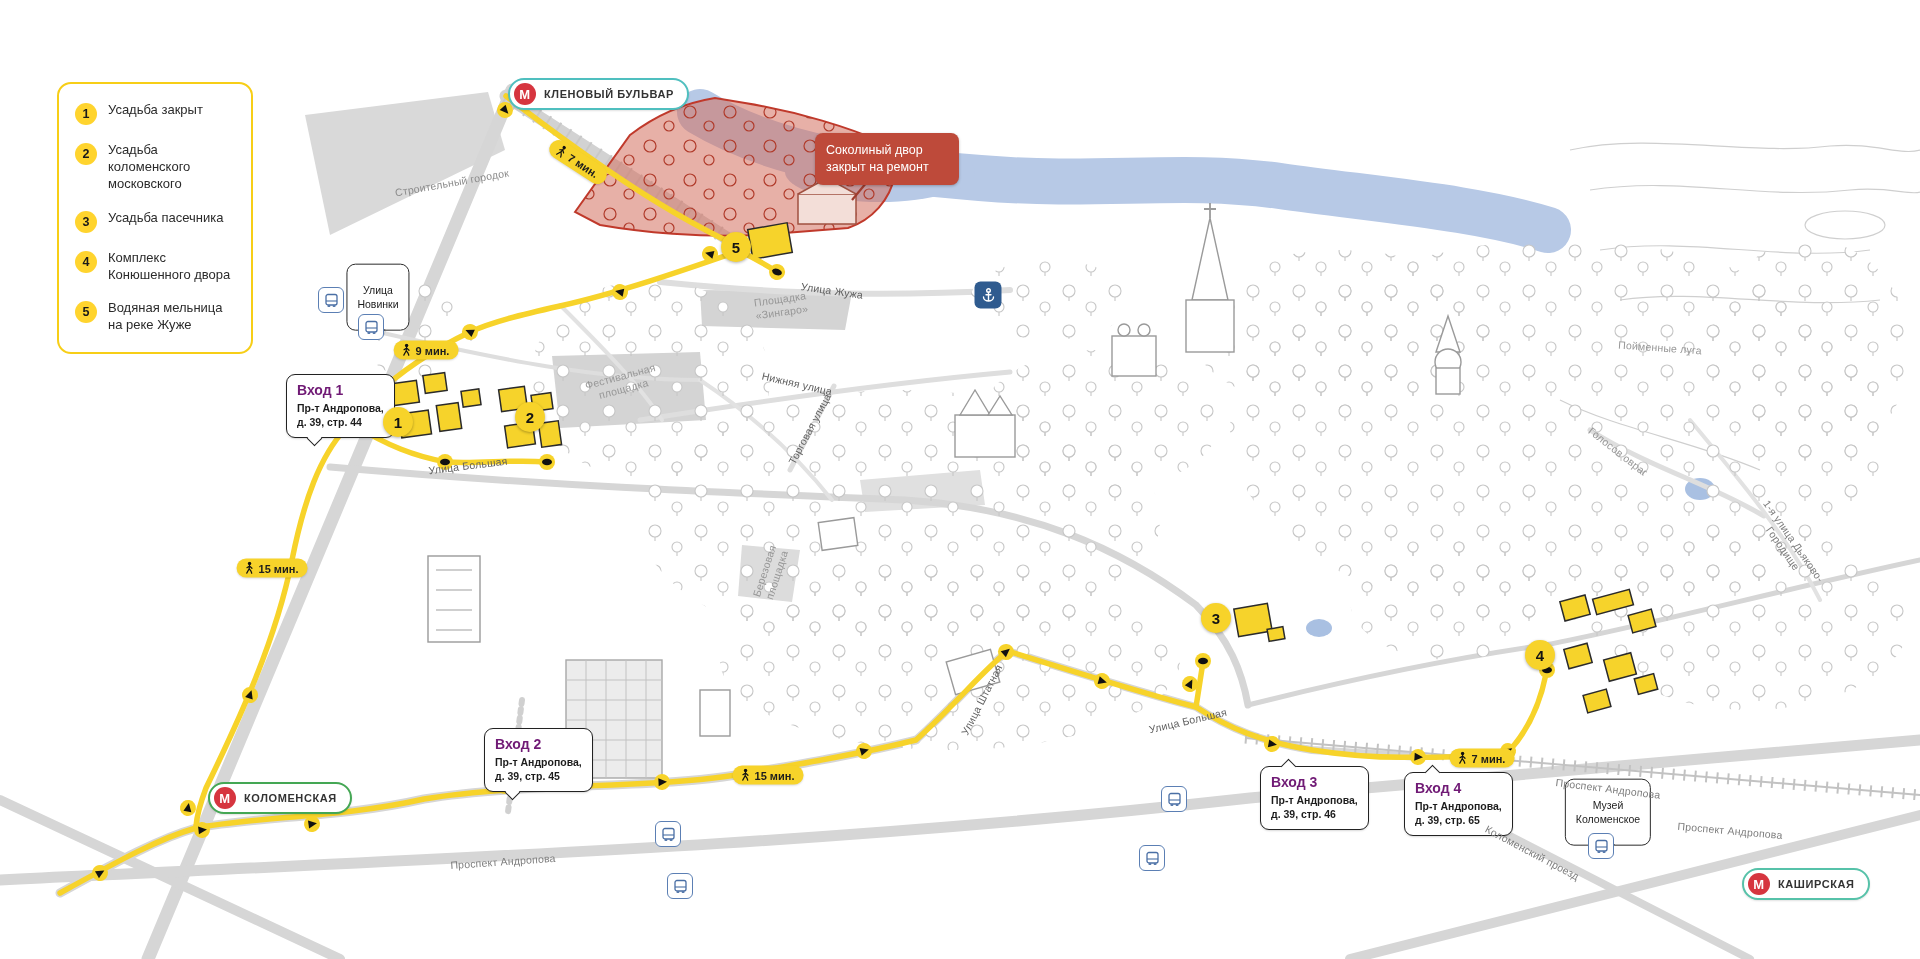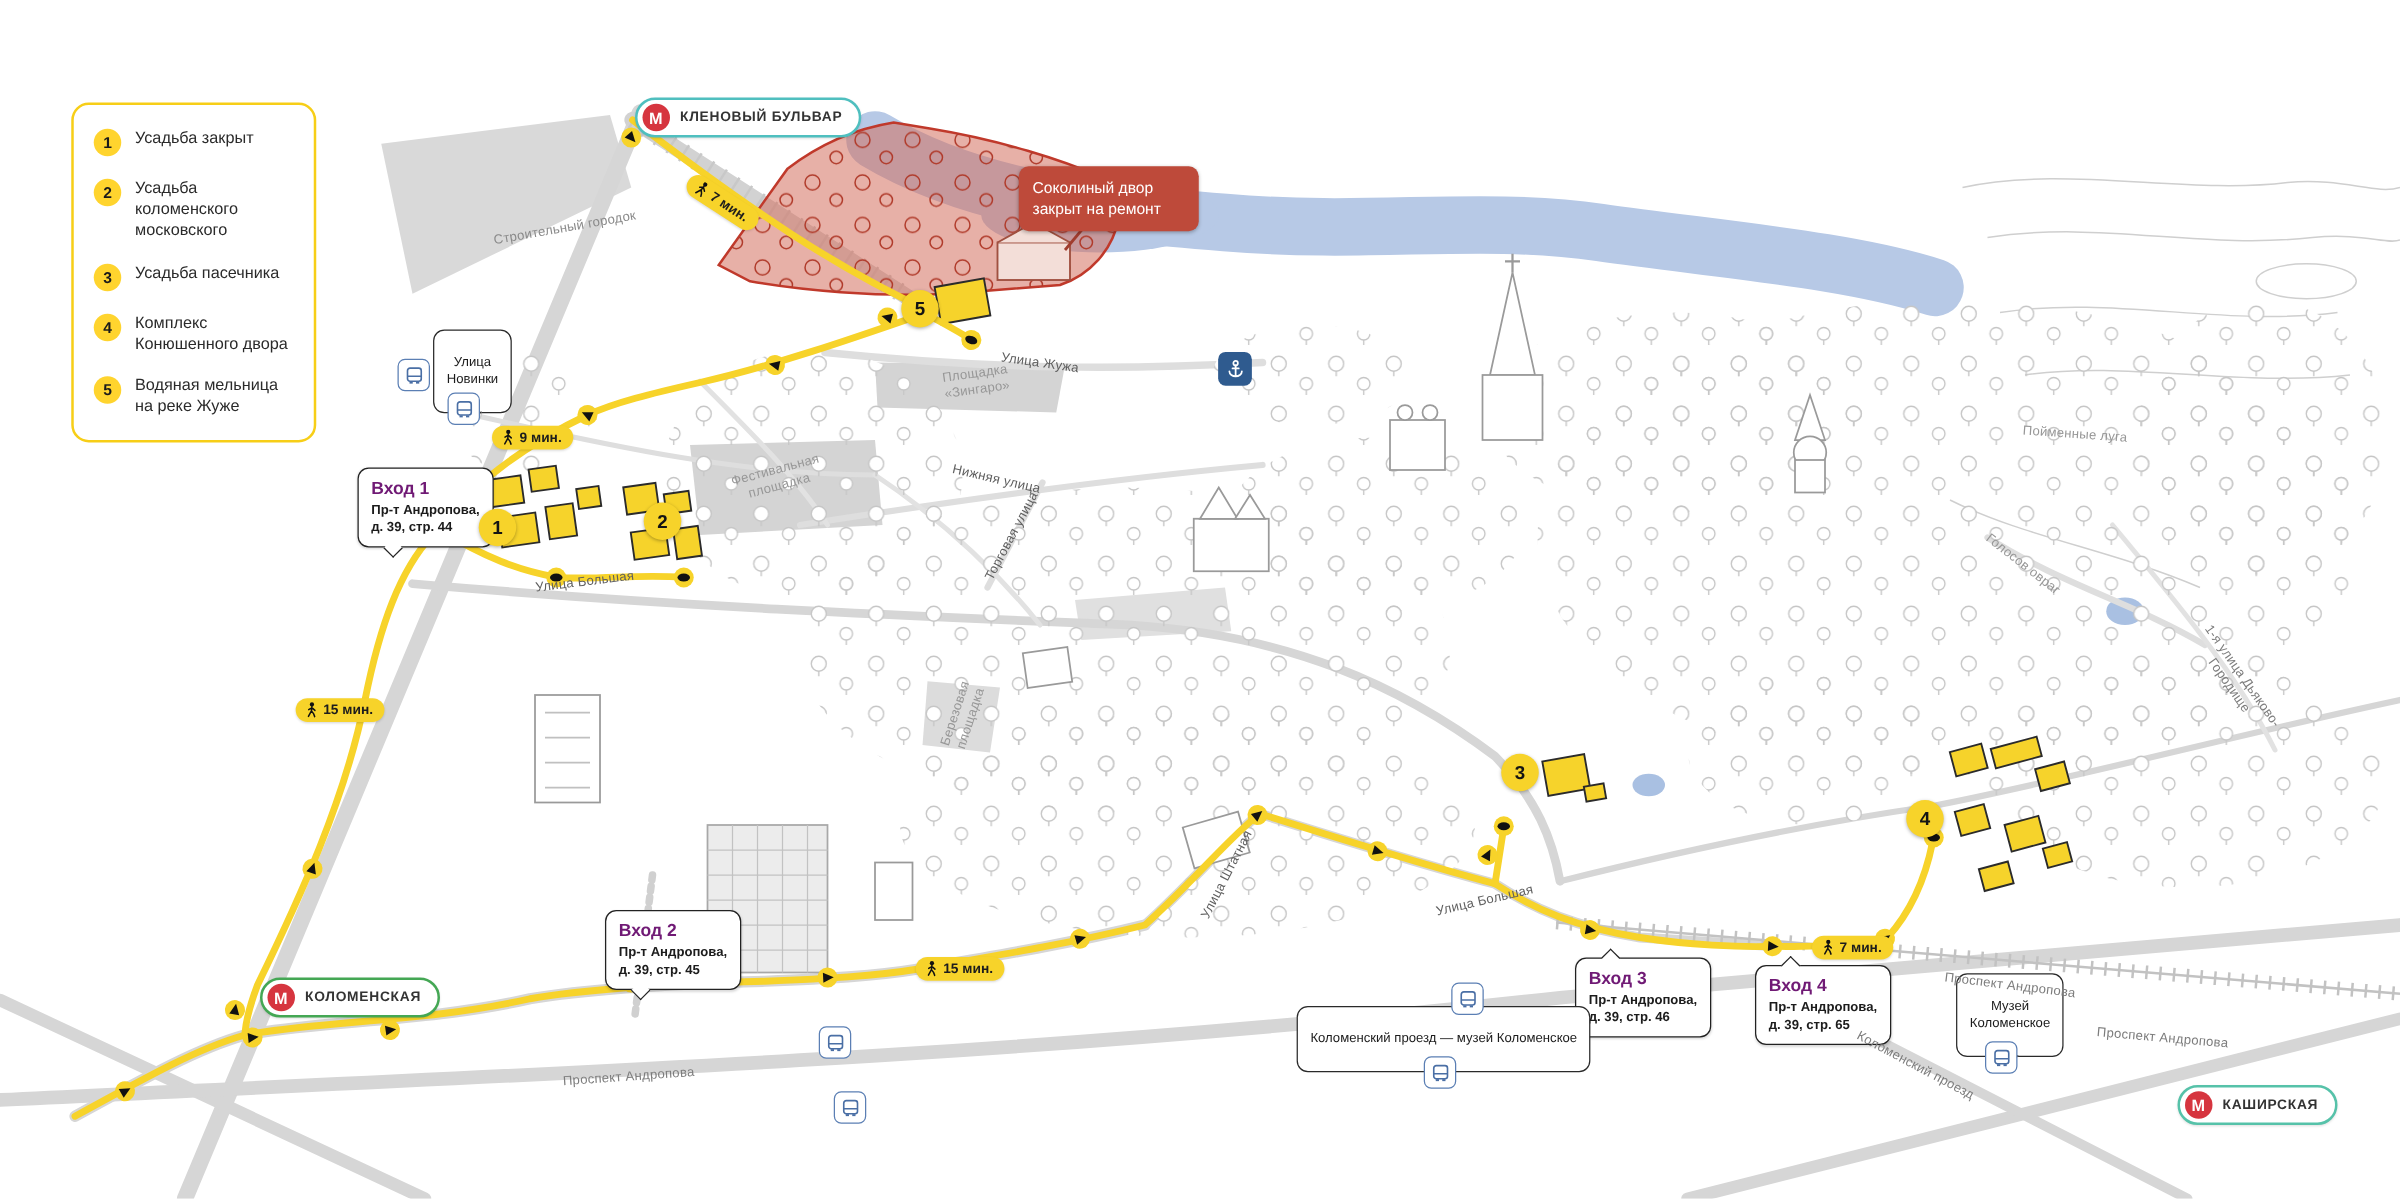--- a/index.html
+++ b/index.html
@@ -334,24 +334,20 @@
   <div class="marker" style="left:530px;top:417px;">2</div>
   <div class="marker" style="left:1216px;top:618px;">3</div>
   <div class="marker" style="left:1540px;top:655px;">4</div>
   <div class="marker" style="left:736px;top:247px;">5</div>
 
   <div class="bubble" style="left:378px;top:297px;">
     <span>Улица
 Новинки</span>
     <div class="btail"></div>
   </div>
-  <div class="bubble" style="left:1155px;top:831px;">
-    <span>Коломенский проезд — музей Коломенское</span>
-    <div class="btail"></div>
-  </div>
   <div class="bubble" style="left:1608px;top:812px;">
     <span>Музей
 Коломенское</span>
     <div class="btail"></div>
   </div>
 
   <div class="bus" style="left:331px;top:300px;">
       <svg width="15" height="15" viewBox="0 0 15 15">
         <rect x="2" y="1.5" width="11" height="10.5" rx="2" fill="none" stroke="#4A6FA5" stroke-width="1.3"></rect>
         <line x1="2" y1="8" x2="13" y2="8" stroke="#4A6FA5" stroke-width="1.1"></line>

